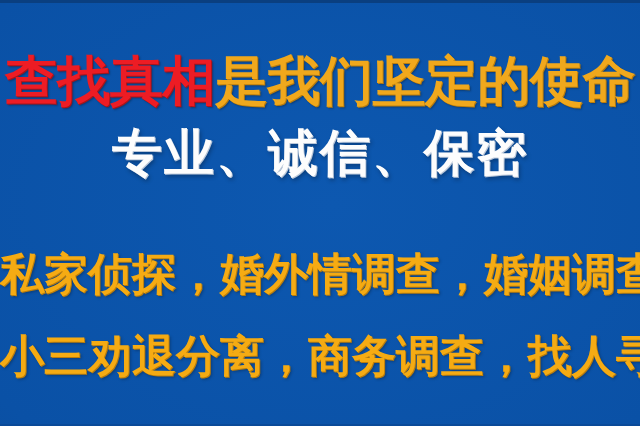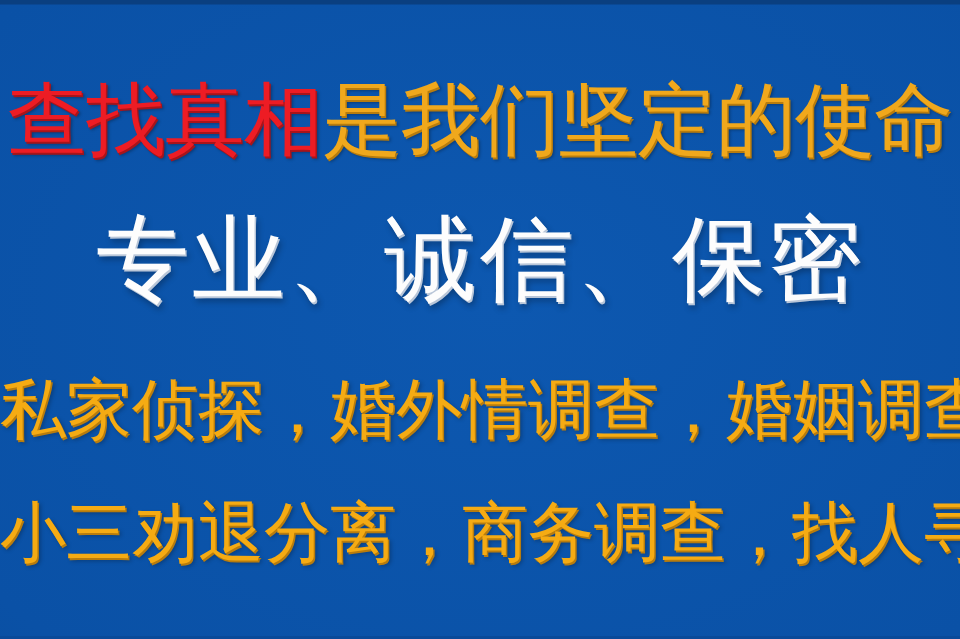--- a/index.html
+++ b/index.html
@@ -33,21 +33,21 @@
     width: 640px; height: 2px;
     background: #0a4a99;
   }
 
   .line {
     position: absolute;
     left: 0;
     width: 640px;
     text-align: center;
     white-space: nowrap;
-    font-weight: normal;
+    font-weight: bold;
     line-height: 1;
     letter-spacing: 0.5px;
   }
 
   
   #line1 {
     top: 54px;
     font-size: 53px;
     letter-spacing: -0.5px;
   }
@@ -59,22 +59,22 @@
   }
   #line1 .seg-gold {
     color: #f0a81c;
     text-shadow:
       1px 1px 0 #b87c0d,
       2px 2px 2px rgba(0,0,0,0.28);
   }
 
   
   #line2 {
-    top: 142px;
-    font-size: 62px;
+    top: 128px;
+    font-size: 50px;
     letter-spacing: 2px;
     color: #fdfdfd;
     text-shadow:
       1px 1px 0 #b9c6d8,
       2px 3px 4px rgba(0,0,0,0.30);
   }
 
   
   #line3, #line4 {
     font-size: 44px;

